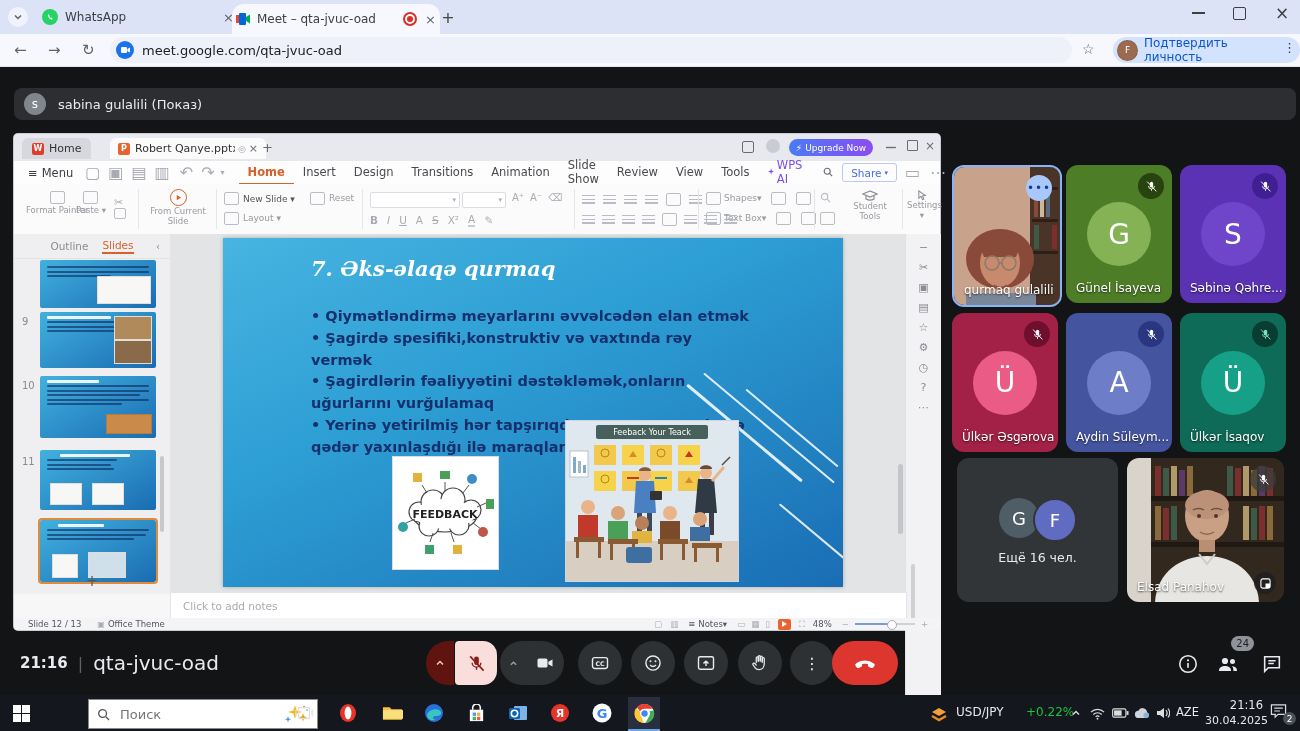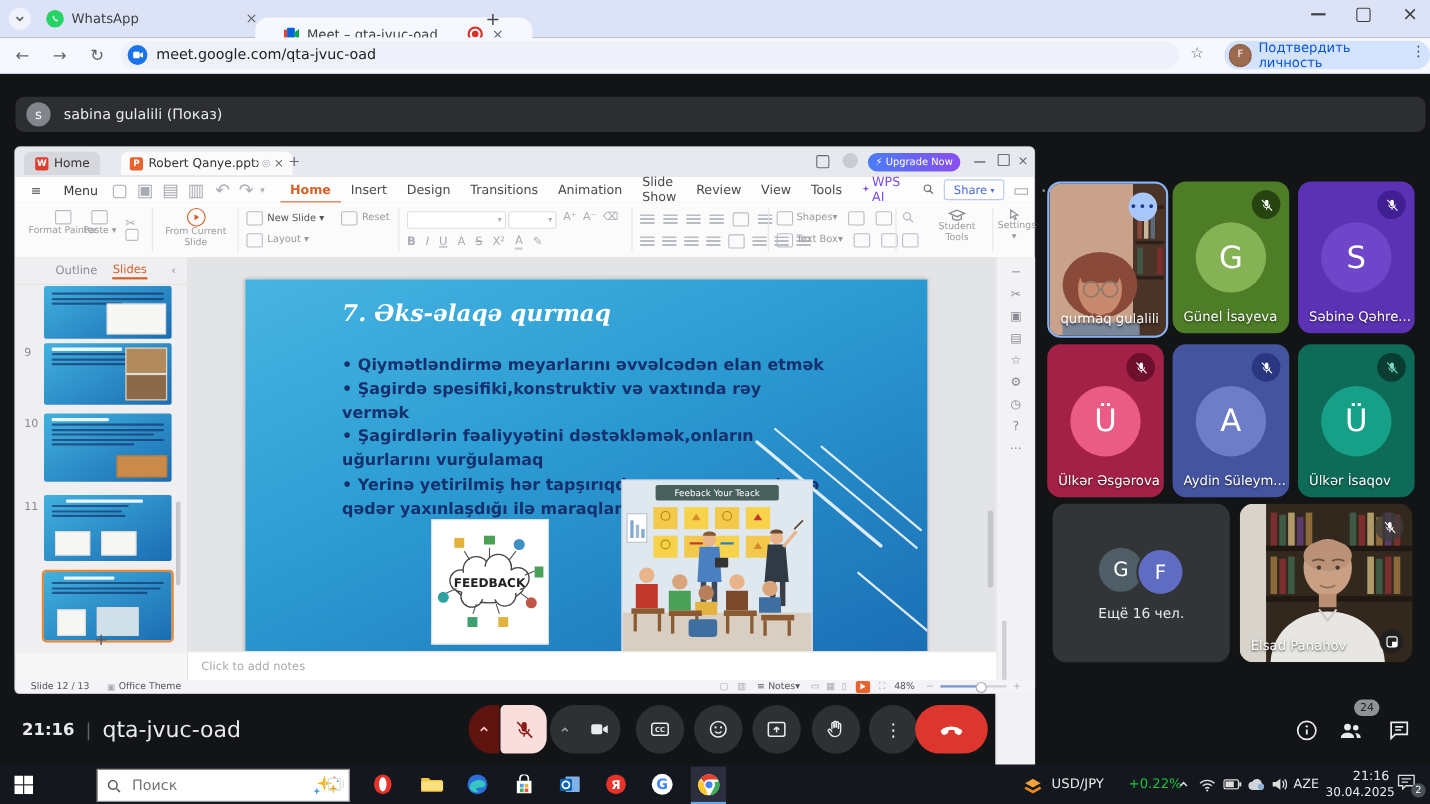--- a/index.html
+++ b/index.html
@@ -58,21 +58,21 @@
   .gray{color:#a9abb3;} .dgray{color:#6a6c72;}
 
   .thumbpanel{left:0;top:100px;width:156px;height:360px;background:#efeff1;border-right:1px solid #e0e0e3;}
   .thumb{position:absolute;left:26px;width:116px;background:linear-gradient(150deg,#41b1df,#1a6cb2);border-radius:2px;}
   .tl{height:2px;background:rgba(13,37,92,.6);margin:2.5px 7px 0 7px;border-radius:1px;}
   .tlw{height:2.5px;background:rgba(255,255,255,.9);margin:4px 7px 2px 7px;border-radius:1px;}
   .timg{position:absolute;background:#f7f7f5;border:1px solid #e0ded6;}
   .tnum{position:absolute;left:8px;font-size:10px;color:#88898e;}
 
   .workspace{left:156px;top:100px;width:735px;height:358px;background:#e3e4e6;}
-  .slide{position:absolute;left:53px;top:20px;width:620px;height:349px;
+  .slide{position:absolute;left:53px;top:4px;width:620px;height:349px;
          background:linear-gradient(155deg,#47b4e1 0%,#2d9ed4 40%,#1a6db4 100%);
          box-shadow:0 0 4px rgba(0,0,0,.25);overflow:hidden;}
   .slide-title{font-family:"DejaVu Serif","Liberation Serif",serif;font-style:italic;font-weight:bold;
                color:#fff;font-size:21px;}
   .slide-bullets{color:#16306e;font-weight:bold;font-size:14.5px;line-height:1.5;}
   .diag{position:absolute;background:rgba(255,255,255,.85);transform:rotate(-50deg);border-radius:2px;}
 
   .stripcol{left:891px;top:100px;width:35px;height:516px;background:#f2f2f4;border-left:1px solid #e2e2e5;}
   .stripic{color:#8a8c94;font-size:11px;text-align:center;margin:7px 0;}
   .notesbar{left:156px;top:458px;width:735px;height:26px;background:#fff;border:1px solid #e4e4e7;}
@@ -101,21 +101,21 @@
     <div class="abs flex" style="left:36px;top:4px;width:192px;height:26px;padding:0 6px;">
       <span class="cc" style="width:16px;height:16px;border-radius:50%;background:#25d366;margin-right:7px;">
         <svg width="9" height="9" viewBox="0 0 24 24">
             <path d="M6 3c-1 1-2 3 1 8s7 7 9 6l2-2-4-3-1 1c-1 0-4-3-4-4l1-1-3-4z" fill="#fff"></path>
           </svg>
       </span>
       <span class="tabtxt" style="flex:1;">WhatsApp</span>
       <span class="tabclose">×</span>
     </div>
 
-    <div class="abs flex tab-active" style="left:232px;top:4px;width:200px;height:30px;padding:0 26px;margin-top:12px;">
+    <div class="abs flex tab-active" style="left:232px;top:4px;width:200px;height:30px;padding:0 4px;">
       <span style="margin-right:7px;">
         <svg width="14" height="12" viewBox="0 0 14 12">
             <rect x="0" y="2" width="3" height="8" fill="#ea4335"></rect>
             <rect x="3" y="0" width="7" height="12" rx="1" fill="#0066da"></rect>
             <path d="M10 4l4-2.6v9.2L10 8z" fill="#00ac47"></path>
           </svg>
       </span>
       <span class="tabtxt" style="flex:1;">Meet – qta-jvuc-oad</span>
       <span class="rec-ring" style="margin-right:8px;"></span>
       <span class="tabclose">×</span>
@@ -172,21 +172,21 @@
       <div class="abs cc" style="left:775px;top:5px;width:84px;height:17px;border-radius:9px;background:linear-gradient(90deg,#4a7bf7,#8a4df0);color:#fff;font-size:9px;">
         <span style="margin-right:3px;">⚡</span>
           <span>Upgrade Now</span>
       </div>
       <span class="abs dgray" style="left:872px;top:4px;">─</span>
       <span class="abs dgray" style="left:893px;top:6px;width:9px;height:9px;border:1.3px solid #6a6c72;border-radius:1px;"></span>
       <span class="abs dgray" style="left:911px;top:5px;font-size:12px;">×</span>
     </div>
 
     <div class="abs wps-menubar flex">
-      <span class="flex" style="margin-left:14px;font-size:11.5px;color:#3c3c40;">≡ <span style="margin-left:20px;">Menu</span></span>
+      <span class="flex" style="margin-left:14px;font-size:11.5px;color:#3c3c40;">≡ <span style="margin-left:4px;">Menu</span></span>
       <span class="gray" style="margin-left:12px;">▢</span>
       <span class="gray" style="margin-left:8px;">▣</span>
       <span class="gray" style="margin-left:8px;">▤</span>
       <span class="gray" style="margin-left:8px;">▥</span>
       <span class="gray" style="margin-left:10px;">↶</span>
       <span class="gray" style="margin-left:8px;">↷</span>
       <span class="gray" style="margin-left:6px;font-size:8px;">▾</span>
       <div style="margin-left:14px;display:flex;">
         <span class="rtab active">Home</span>
         <span class="rtab">Insert</span>

